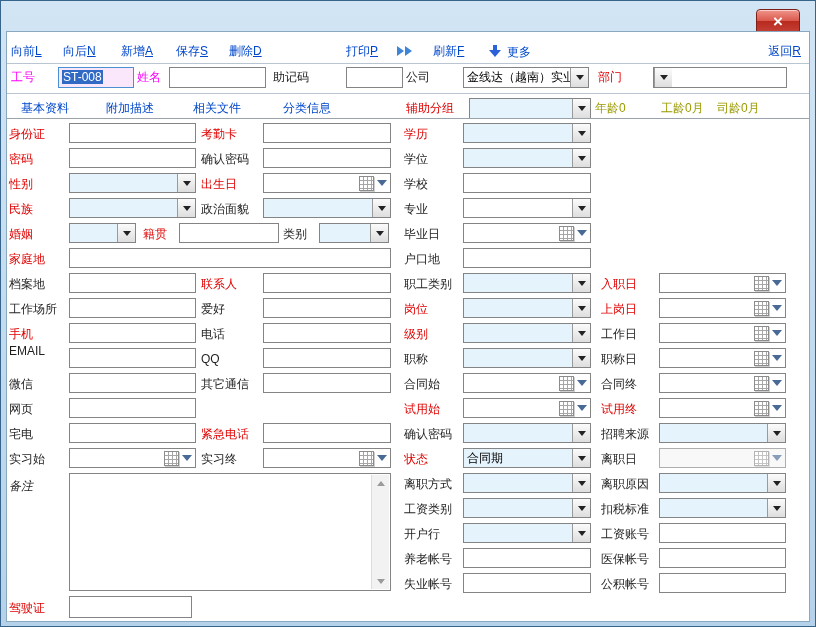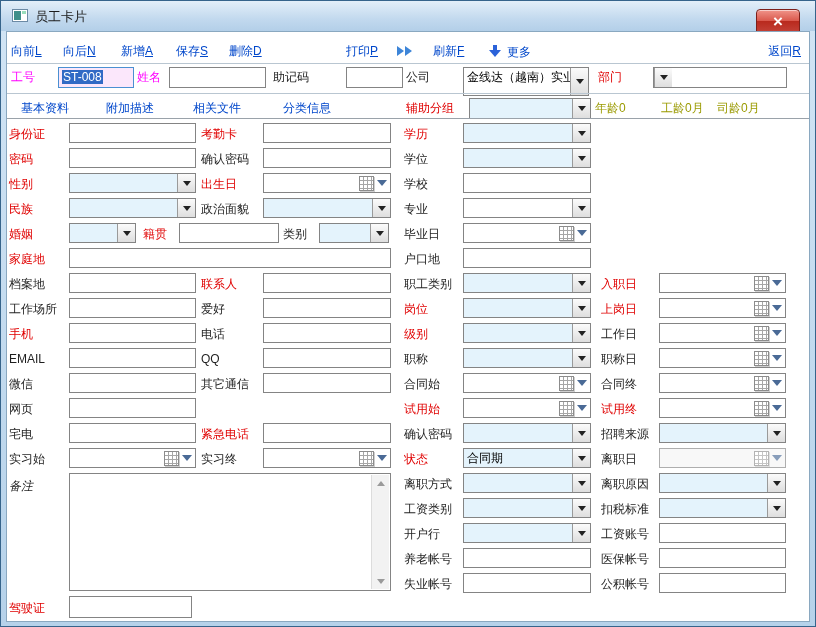--- a/index.html
+++ b/index.html
@@ -58,24 +58,20 @@
     border-left:7px solid #3d85d8;margin-right:1px;}
   .icon-dnarrow{position:absolute;display:inline-block;width:12px;height:13px;}
   .icon-dnarrow .stem{position:absolute;left:4px;top:0;width:4px;height:5px;background:#2b62d9;}
   .icon-dnarrow .head{position:absolute;left:0;top:5px;width:0;height:0;
     border-left:6px solid transparent;border-right:6px solid transparent;border-top:7px solid #2b62d9;}
 </style>
 </head>
 <body>
 
 <div class="window">
-  <div class="titlebar">
-    <div class="title-icon"></div>
-    <div class="title-text">员工卡片</div>
-  </div>
   <div class="close-button">×</div>
   <div class="content">
     <div id="toolbar">
         <div class="tb-item" style="left: 4px;"><div style="display: inline;">向前</div><div class="hotkey" style="display: inline;">L</div></div>
         <div class="tb-item" style="left: 56px;"><div style="display: inline;">向后</div><div class="hotkey" style="display: inline;">N</div></div>
         <div class="tb-item" style="left: 114px;"><div style="display: inline;">新增</div><div class="hotkey" style="display: inline;">A</div></div>
         <div class="tb-item" style="left: 169px;"><div style="display: inline;">保存</div><div class="hotkey" style="display: inline;">S</div></div>
         <div class="tb-item" style="left: 222px;"><div style="display: inline;">删除</div><div class="hotkey" style="display: inline;">D</div></div>
         <div class="tb-item" style="left: 339px;"><div style="display: inline;">打印</div><div class="hotkey" style="display: inline;">P</div></div>
         <div class="icon-dblarrow" style="left: 390px;">
@@ -87,21 +83,21 @@
         <div class="tb-item" style="right: 8px;"><div style="display: inline;">返回</div><div class="hotkey" style="display: inline;">R</div></div>
       </div>
     <div id="header-row">
         <div class="lbl mag" style="left: 4px; top: 38px;">工号</div>
         <div class="txt pink" style="left: 51px; top: 35px; width: 76px; height: 21px;"><div class="sel-highlight" style="display: inline;">ST-008</div></div>
         <div class="lbl mag" style="left: 130px; top: 38px;">姓名</div>
         <div class="txt" style="left: 162px; top: 35px; width: 97px; height: 21px;"></div>
         <div class="lbl " style="left: 266px; top: 38px;">助记码</div>
         <div class="txt" style="left: 339px; top: 35px; width: 57px; height: 21px;"></div>
         <div class="lbl " style="left: 399px; top: 38px;">公司</div>
-        <div class="sel white" style="left: 456px; top: 35px; width: 126px; height: 29px;">
+        <div class="sel white" style="left: 456px; top: 35px; width: 126px; height: 21px;">
           <div class="sel-face">金线达（越南）实业</div>
           <div class="sel-btn">
             <div class="tri-dn"></div>
           </div>
         </div>
         <div class="lbl red" style="left: 591px; top: 38px;">部门</div>
         <div class="sel white" style="left: 646px; top: 35px; width: 134px; height: 21px;">
           <div class="sel-btn">
             <div class="tri-dn"></div>
           </div>
@@ -182,21 +178,21 @@
         <div class="lbl red" style="left: 194px; top: 245px;">联系人</div>
         <div class="txt" style="left: 256px; top: 241px; width: 128px; height: 20px;"></div>
         <div class="lbl" style="left: 2px; top: 270px;">工作场所</div>
         <div class="txt" style="left: 62px; top: 266px; width: 127px; height: 20px;"></div>
         <div class="lbl" style="left: 194px; top: 270px;">爱好</div>
         <div class="txt" style="left: 256px; top: 266px; width: 128px; height: 20px;"></div>
         <div class="lbl red" style="left: 2px; top: 295px;">手机</div>
         <div class="txt" style="left: 62px; top: 291px; width: 127px; height: 20px;"></div>
         <div class="lbl" style="left: 194px; top: 295px;">电话</div>
         <div class="txt" style="left: 256px; top: 291px; width: 128px; height: 20px;"></div>
-        <div class="lbl" style="left: 2px; top: 320px;">EMAIL</div>
+        <div class="lbl" style="left: 2px; top: 312px;">EMAIL</div>
         <div class="txt" style="left: 62px; top: 316px; width: 127px; height: 20px;"></div>
         <div class="lbl" style="left: 194px; top: 320px;">QQ</div>
         <div class="txt" style="left: 256px; top: 316px; width: 128px; height: 20px;"></div>
         <div class="lbl" style="left: 2px; top: 345px;">微信</div>
         <div class="txt" style="left: 62px; top: 341px; width: 127px; height: 20px;"></div>
         <div class="lbl" style="left: 194px; top: 345px;">其它通信</div>
         <div class="txt" style="left: 256px; top: 341px; width: 128px; height: 20px;"></div>
         <div class="lbl" style="left: 2px; top: 370px;">网页</div>
         <div class="txt" style="left: 62px; top: 366px; width: 127px; height: 20px;"></div>
         <div class="lbl" style="left: 2px; top: 395px;">宅电</div>

